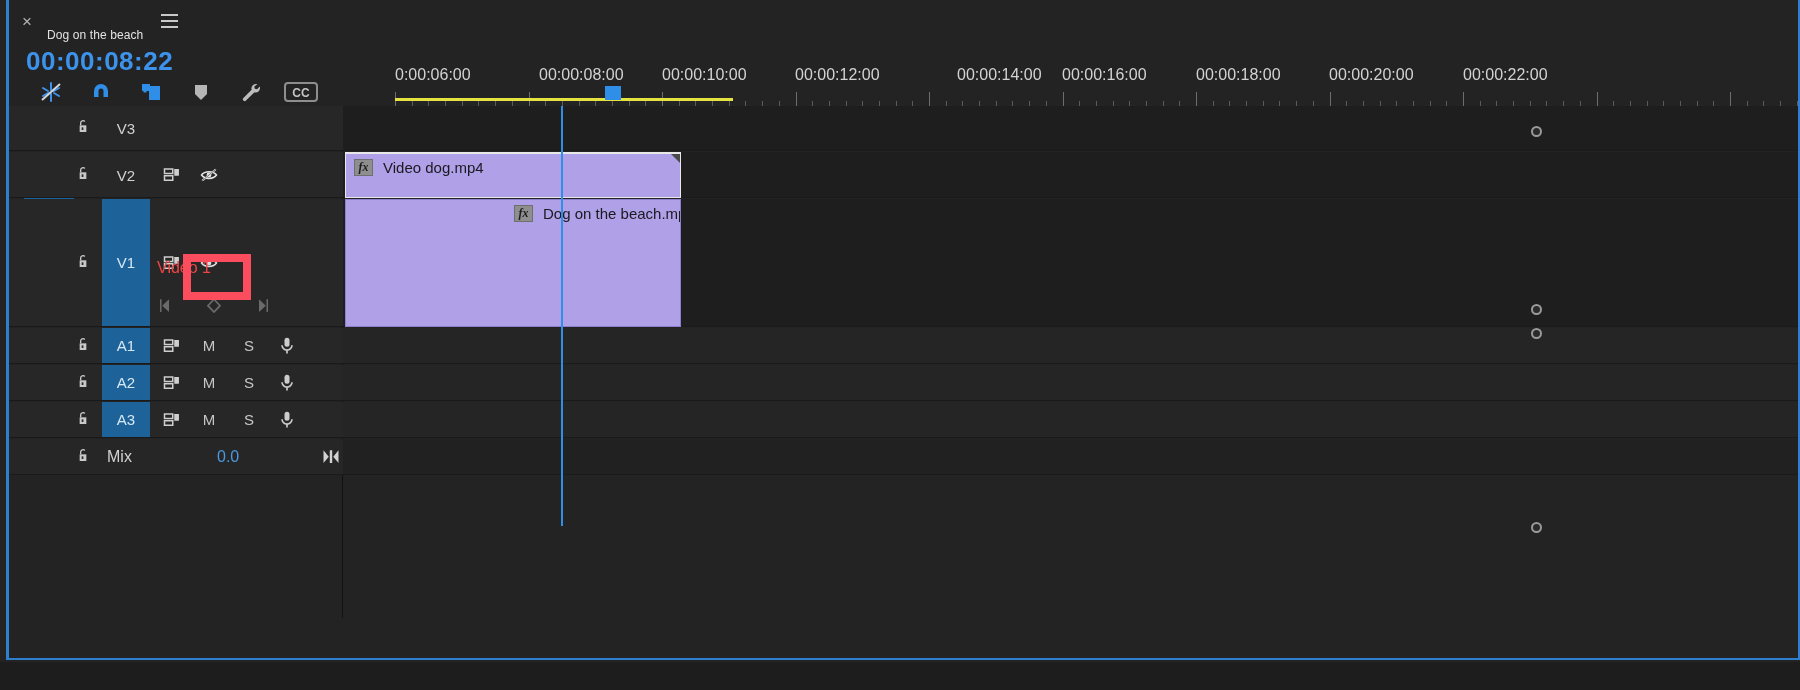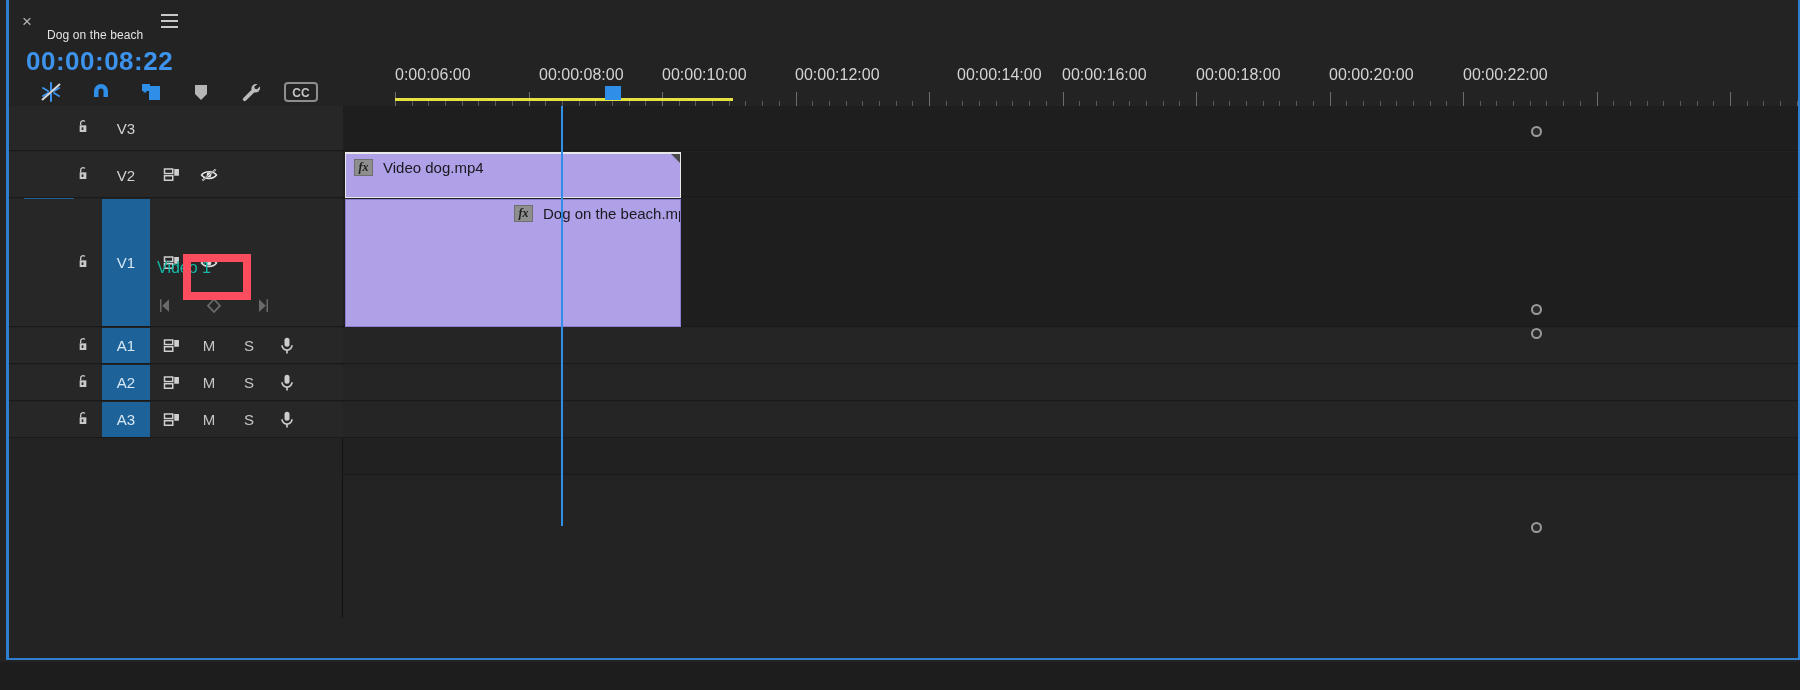--- a/index.html
+++ b/index.html
@@ -155,21 +155,21 @@
   }
   .ctl-target { left: 150px; width: 26px; height: 22px; }
   .ctl-eye    { left: 186px; width: 28px; height: 22px; }
   .ctl-m      { left: 188px; width: 24px; height: 20px; color:#c6c6c6; font-size:15px;}
   .ctl-s      { left: 228px; width: 24px; height: 20px; color:#c6c6c6; font-size:15px;}
   .ctl-mic    { left: 266px; width: 24px; height: 24px; }
   .ctl-pan    { left: 310px; width: 24px; height: 22px; }
 
   .trk-label {
     position: absolute; left: 148px;
-    color: #14b8a6; font-size: 16px;
+    color: #ef4444; font-size: 16px;
   }
   .mix-label {
     position: absolute; left: 98px; top: 50%; transform: translateY(-50%);
     color: #d2d2d2; font-size: 16px;
   }
   .mix-val {
     position: absolute; left: 208px; top: 50%; transform: translateY(-50%);
     color: #4a9ae0; font-size: 16px;
   }
   .kf-nav {
@@ -587,20 +587,36 @@
           <span class="ctl ctl-m">M</span>
           <span class="ctl ctl-s">S</span>
           <span class="ctl ctl-mic">
             <svg viewBox="0 0 24 24" width="20" height="22">
               <rect x="9" y="2" width="6" height="11" rx="3" fill="#cccccc"></rect>
               <path d="M6 11 a6 6 0 0 0 12 0" fill="none" stroke="#cccccc" stroke-width="2"></path>
               <line x1="12" y1="17" x2="12" y2="21" stroke="#cccccc" stroke-width="2"></line>
             </svg>
           </span>
         </div>
+        <div class="trk" style="top: 333px; height: 36px; background: rgb(38, 38, 38);">
+          <span class="lock"><svg viewBox="0 0 24 24" width="16" height="18">
+              <path d="M7 11 h10 v10 h-10 z" fill="#c9c9c9"></path>
+              <path d="M8.5 11 V7.5 a3.5 3.5 0 0 1 6.2 -2.2" fill="none" stroke="#c9c9c9" stroke-width="2"></path>
+              <rect x="10" y="14" width="2.6" height="4" fill="#2a2a2a"></rect>
+            </svg></span>
+          <span class="mix-label">Mix</span>
+          <span class="mix-val" style="color: rgb(74, 154, 224);">0.0</span>
+          <span class="ctl ctl-pan">
+            <svg viewBox="0 0 24 24" width="22" height="18">
+              <path d="M2 3 L9 11.5 L2 20 Z" fill="#d2d2d2"></path>
+              <path d="M22 3 L15 11.5 L22 20 Z" fill="#d2d2d2"></path>
+              <rect x="10.4" y="3" width="3.2" height="17" fill="#d2d2d2"></rect>
+            </svg>
+          </span>
+        </div>
       </div>
 
     <div class="lanes" id="track-lanes">
       <div class="playhead-line" id="playhead-line" style="left: 218px; background: rgb(47, 142, 232); height: 420px;"></div>
     <div class="lane video" style="top: 0px; height: 45px;"></div>
         <div class="lane video" style="top: 46px; height: 46px;"></div>
         <div class="lane video" style="top: 93px; height: 128px;"></div>
         <div class="lane audio" style="top: 222px; height: 36px;"></div>
         <div class="lane audio" style="top: 259px; height: 36px;"></div>
         <div class="lane audio" style="top: 296px; height: 36px;"></div>

